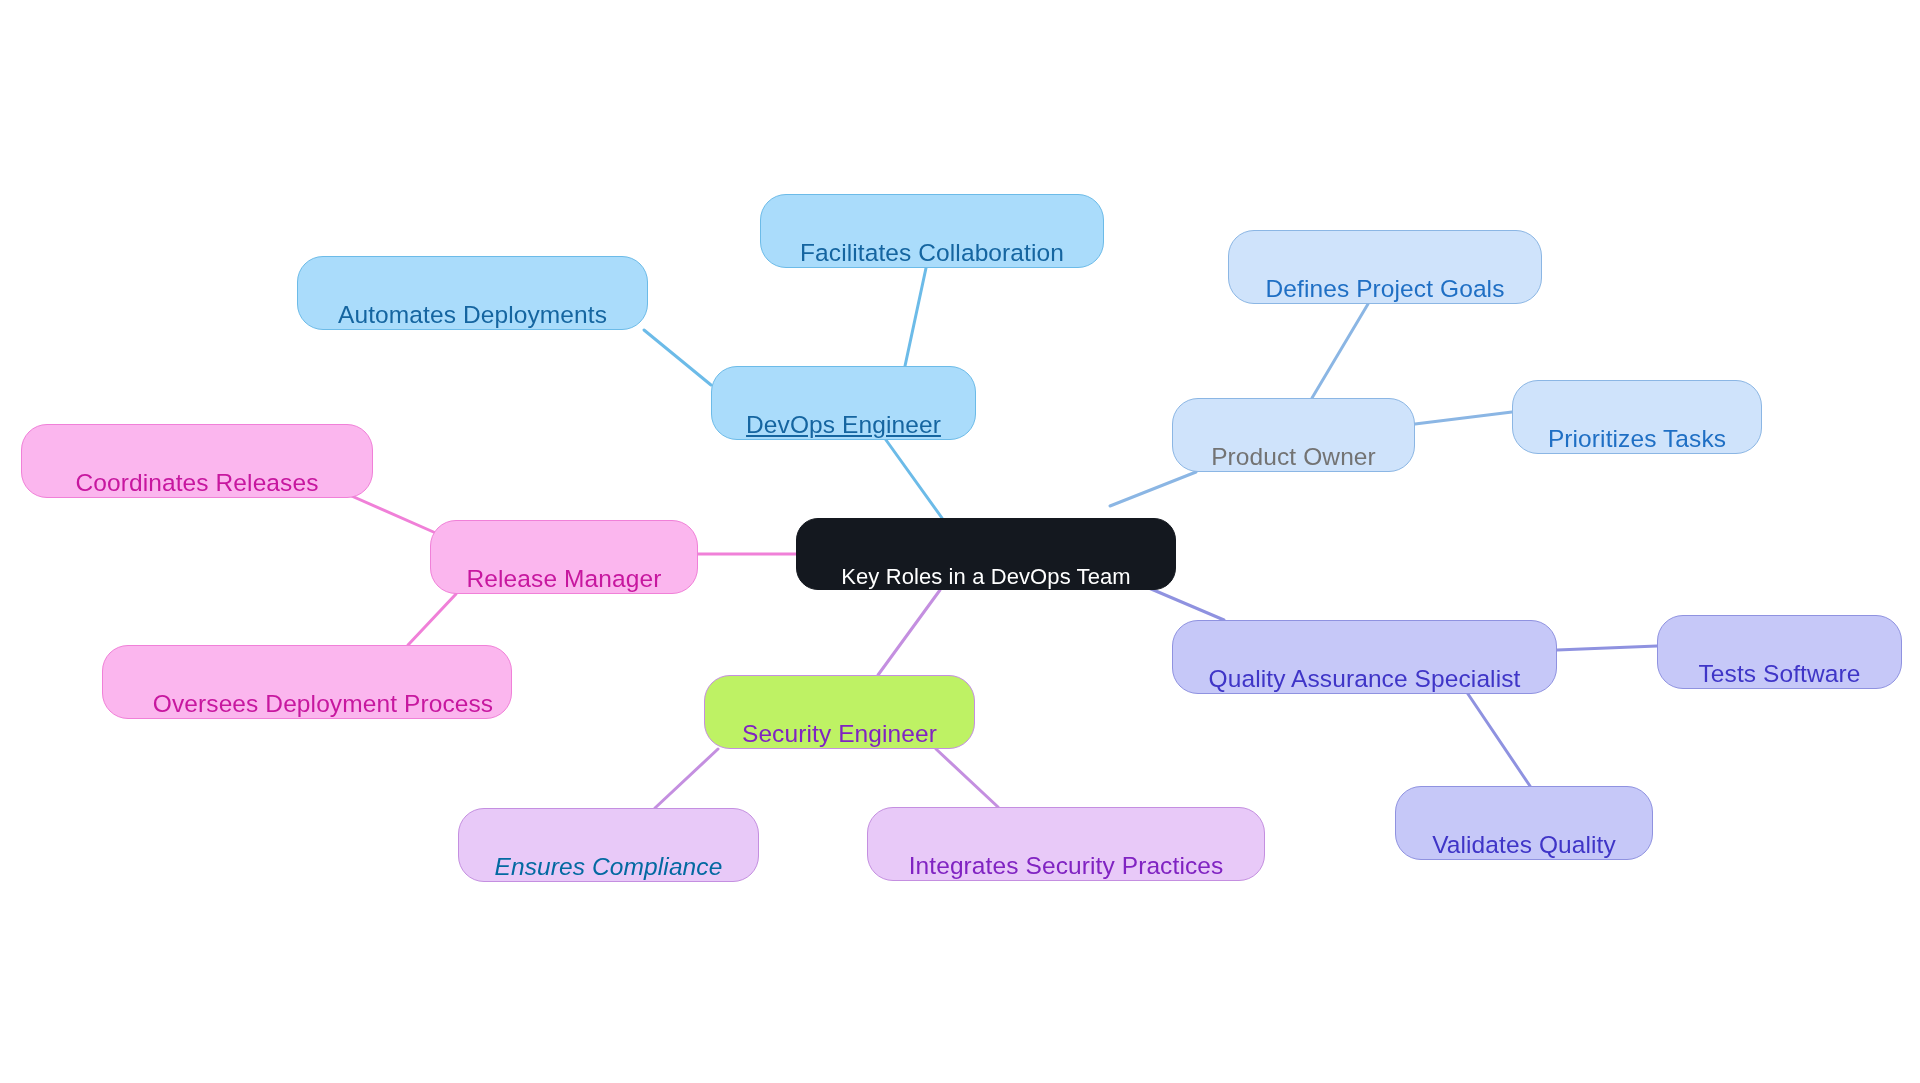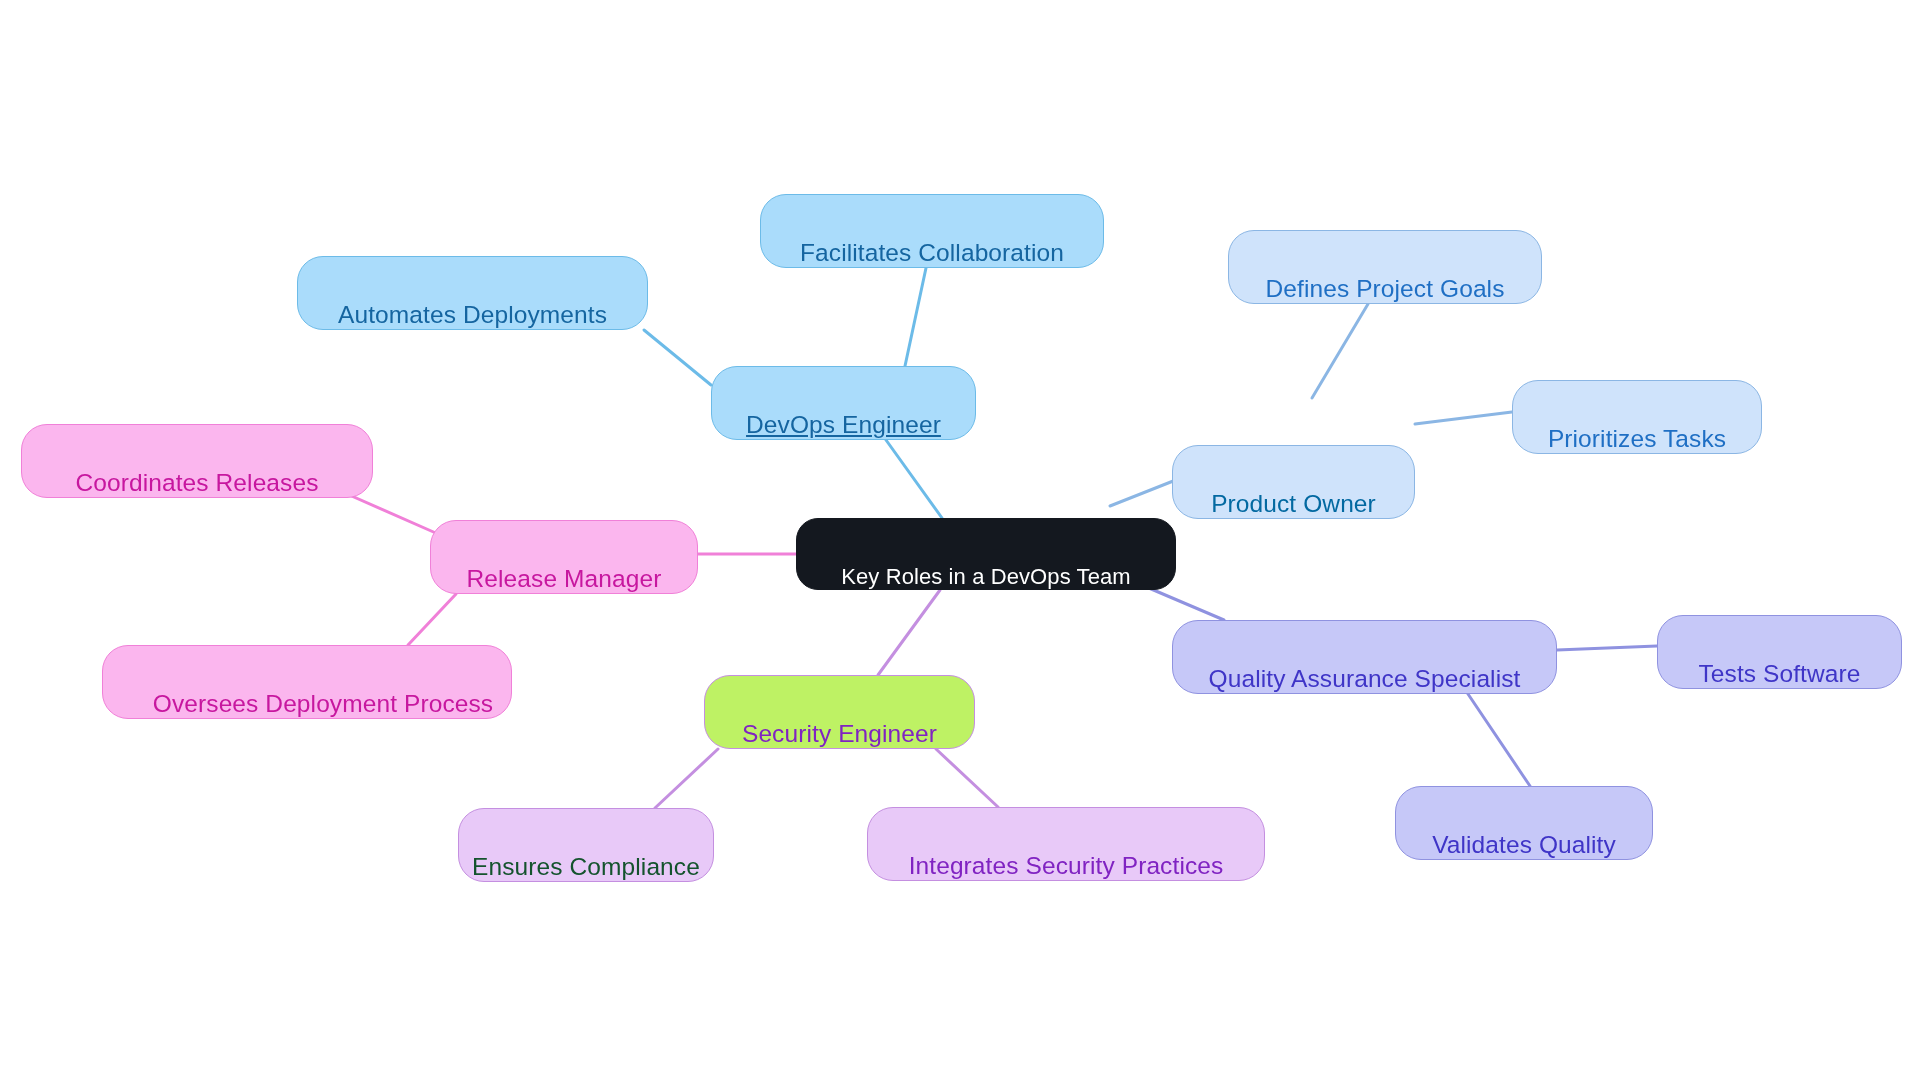--- a/index.html
+++ b/index.html
@@ -82,42 +82,42 @@
       </div>
       <div class="node node-branch" style="left: 711px; top: 366px; width: 265px; height: 74px; background: rgb(170, 220, 251); border-color: rgb(108, 187, 232); color: rgb(21, 101, 160); text-decoration: underline;">
         <span class="node-label">DevOps Engineer</span>
       </div>
       <div class="node node-leaf" style="left: 297px; top: 256px; width: 351px; height: 74px; background: rgb(170, 220, 251); border-color: rgb(108, 187, 232); color: rgb(21, 101, 160);">
         <span class="node-label">Automates Deployments</span>
       </div>
       <div class="node node-leaf" style="left: 760px; top: 194px; width: 344px; height: 74px; background: rgb(170, 220, 251); border-color: rgb(108, 187, 232); color: rgb(21, 101, 160);">
         <span class="node-label">Facilitates Collaboration</span>
       </div>
-      <div class="node node-branch" style="left: 1172px; top: 398px; width: 243px; height: 74px; background: rgb(207, 227, 251); border-color: rgb(139, 182, 228); color: #0369a1; margin-top: 47px;">
+      <div class="node node-branch" style="left: 1172px; top: 398px; width: 243px; height: 74px; background: rgb(207, 227, 251); border-color: rgb(139, 182, 228); color: #737373;">
         <span class="node-label">Product Owner</span>
       </div>
       <div class="node node-leaf" style="left: 1228px; top: 230px; width: 314px; height: 74px; background: rgb(207, 227, 251); border-color: rgb(139, 182, 228); color: rgb(31, 111, 196);">
         <span class="node-label">Defines Project Goals</span>
       </div>
       <div class="node node-leaf" style="left: 1512px; top: 380px; width: 250px; height: 74px; background: rgb(207, 227, 251); border-color: rgb(139, 182, 228); color: rgb(31, 111, 196);">
         <span class="node-label">Prioritizes Tasks</span>
       </div>
       <div class="node node-branch" style="left: 1172px; top: 620px; width: 385px; height: 74px; background: rgb(198, 200, 248); border-color: rgb(143, 146, 224); color: rgb(63, 53, 199);">
         <span class="node-label">Quality Assurance Specialist</span>
       </div>
       <div class="node node-leaf" style="left: 1657px; top: 615px; width: 245px; height: 74px; background: rgb(198, 200, 248); border-color: rgb(143, 146, 224); color: rgb(63, 53, 199);">
         <span class="node-label">Tests Software</span>
       </div>
       <div class="node node-leaf" style="left: 1395px; top: 786px; width: 258px; height: 74px; background: rgb(198, 200, 248); border-color: rgb(143, 146, 224); color: rgb(63, 53, 199);">
         <span class="node-label">Validates Quality</span>
       </div>
       <div class="node node-branch" style="left: 704px; top: 675px; width: 271px; height: 74px; background: #bef264; border-color: rgb(196, 143, 224); color: rgb(128, 35, 194);">
         <span class="node-label">Security Engineer</span>
       </div>
-      <div class="node node-leaf" style="left: 458px; top: 808px; width: 256px; height: 74px; background: rgb(232, 201, 248); border-color: rgb(196, 143, 224); color: #14532d;">
+      <div class="node node-leaf" style="left: 458px; top: 808px; width: 301px; height: 74px; background: rgb(232, 201, 248); border-color: rgb(196, 143, 224); color: #0369a1; font-style: italic;">
         <span class="node-label">Ensures Compliance</span>
       </div>
       <div class="node node-leaf" style="left: 867px; top: 807px; width: 398px; height: 74px; background: rgb(232, 201, 248); border-color: rgb(196, 143, 224); color: rgb(128, 35, 194);">
         <span class="node-label">Integrates Security Practices</span>
       </div>
       <div class="node node-branch" style="left: 430px; top: 520px; width: 268px; height: 74px; background: rgb(251, 182, 238); border-color: rgb(240, 128, 216); color: rgb(199, 23, 159);">
         <span class="node-label">Release Manager</span>
       </div>
       <div class="node node-leaf" style="left: 21px; top: 424px; width: 352px; height: 74px; background: rgb(251, 182, 238); border-color: rgb(240, 128, 216); color: rgb(199, 23, 159);">
         <span class="node-label">Coordinates Releases</span>

